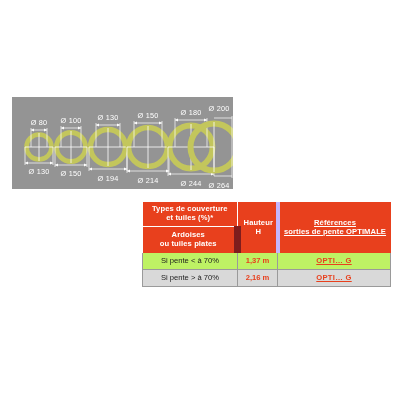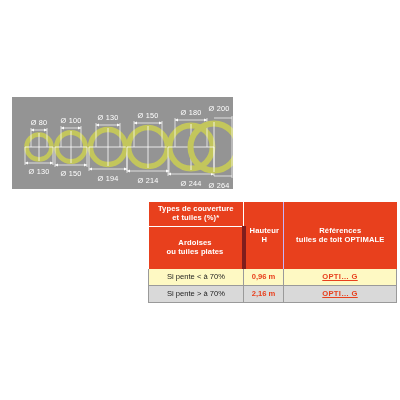--- a/index.html
+++ b/index.html
@@ -34,21 +34,21 @@
   .dim-label {
     font-family: "Liberation Sans", sans-serif;
     font-size: 7.3px;
     fill: #ffffff;
     letter-spacing: 0.2px;
   }
 
   
   #spec-table {
     position: absolute;
-    left: 148px;
+    left: 142px;
     top: 202px;
     width: 248px;
     border-collapse: collapse;
     table-layout: fixed;
   }
   #spec-table td {
     padding: 0;
     vertical-align: middle;
   }
   .hdr {
@@ -60,40 +60,41 @@
     font-size: 7.6px;
     letter-spacing: 0.1px;
   }
   .hdr-a {
     height: 24px;
     border-bottom: 1px solid #ffffff;
     border-right: 1px solid #ffffff;
     padding: 1px 3px;
   }
   .hdr-b {
-    height: 42px;
-    border-right: 4px solid #7f1d1d;
+    height: 26px;
+    border-right: 7px solid #7f1d1d;
     padding: 1px 3px;
   }
   .hdr-h {
-    border-right: 1px solid #c4b5fd;
+    border-right: 4px solid #c4b5fd;
     padding: 2px 3px;
   }
   .hdr-r {
     padding: 2px 4px;
+    text-decoration: underline;
   }
   .data-row td {
     font-size: 7.6px;
     text-align: center;
     height: 16px;
     border: 1px solid #9a9a9a;
     border-top: none;
     line-height: 1.1;
   }
-  .row-white td { background: #fef9c3; }
+  .row-white td { background: #bef264; }
   .row-gray  td { background: #d9d9d9; }
   .cell-type { color: #1c1c1c; }
   .cell-h    { color: #e8401d; font-weight: bold; }
   .cell-ref  { color: #e8401d; font-weight: bold; letter-spacing: 0.3px; text-decoration: underline; }
   .col1 { width: 95px; }
   .col2 { width: 40px; }
   .col3 { width: 113px; }
 </style>
 </head>
 <body>
@@ -251,32 +252,32 @@
       <td class="hdr hdr-a">
         <div>Types de couverture</div>
         <div>et tuiles (%)*</div>
       </td>
       <td class="hdr hdr-h" rowspan="2">
         <div>Hauteur</div>
         <div>H</div>
       </td>
       <td class="hdr hdr-r" rowspan="2">
         <div>Références</div>
-        <div>tuiles de toit OPTIMALE</div>
+        <div>sorties de pente OPTIMALE</div>
       </td>
     </tr>
     <tr>
       <td class="hdr hdr-b">
         <div>Ardoises</div>
         <div>ou tuiles plates</div>
       </td>
     </tr>
     <tr class="data-row row-white">
       <td class="cell-type">Si pente &lt; à 70%</td>
-      <td class="cell-h">0,96 m</td>
+      <td class="cell-h">1,37 m</td>
       <td class="cell-ref">OPTI… G</td>
     </tr>
     <tr class="data-row row-gray">
       <td class="cell-type">Si pente &gt; à 70%</td>
       <td class="cell-h">2,16 m</td>
       <td class="cell-ref">OPTI… G</td>
     </tr>
   </tbody>
 </table>
 

